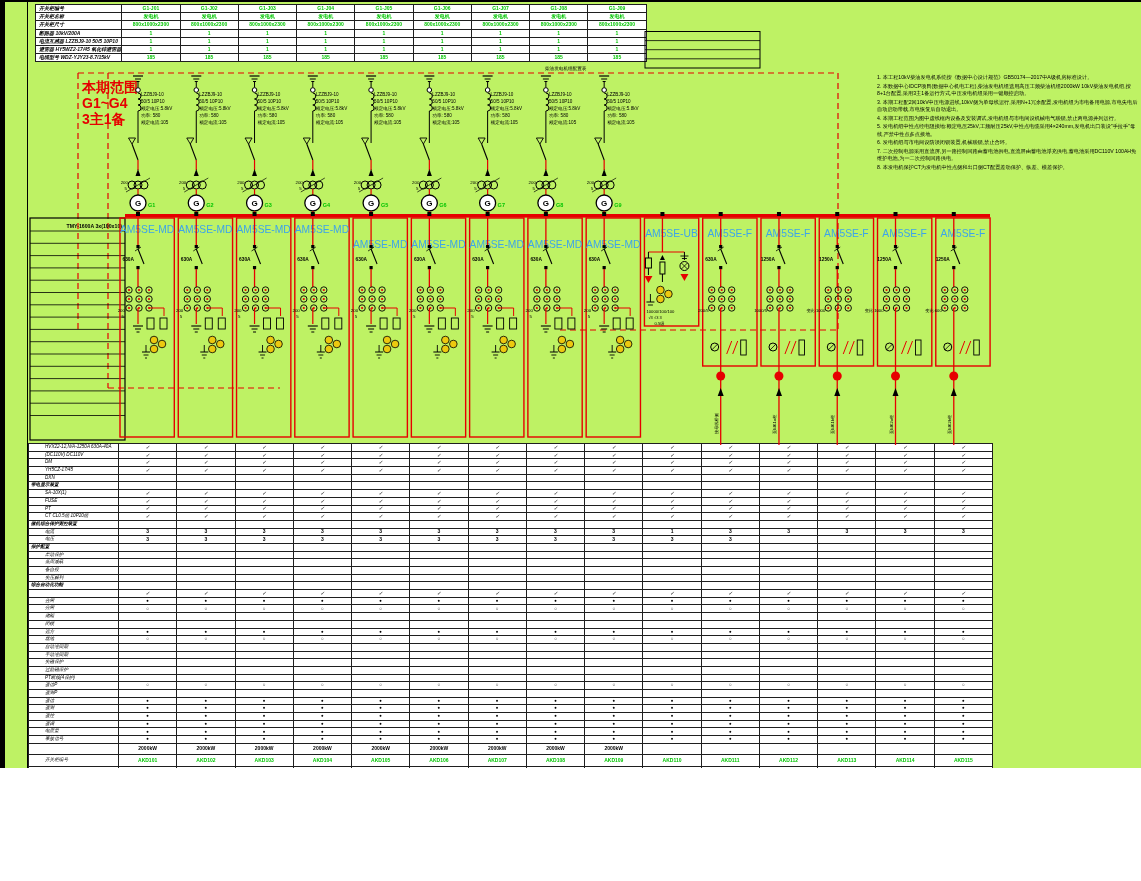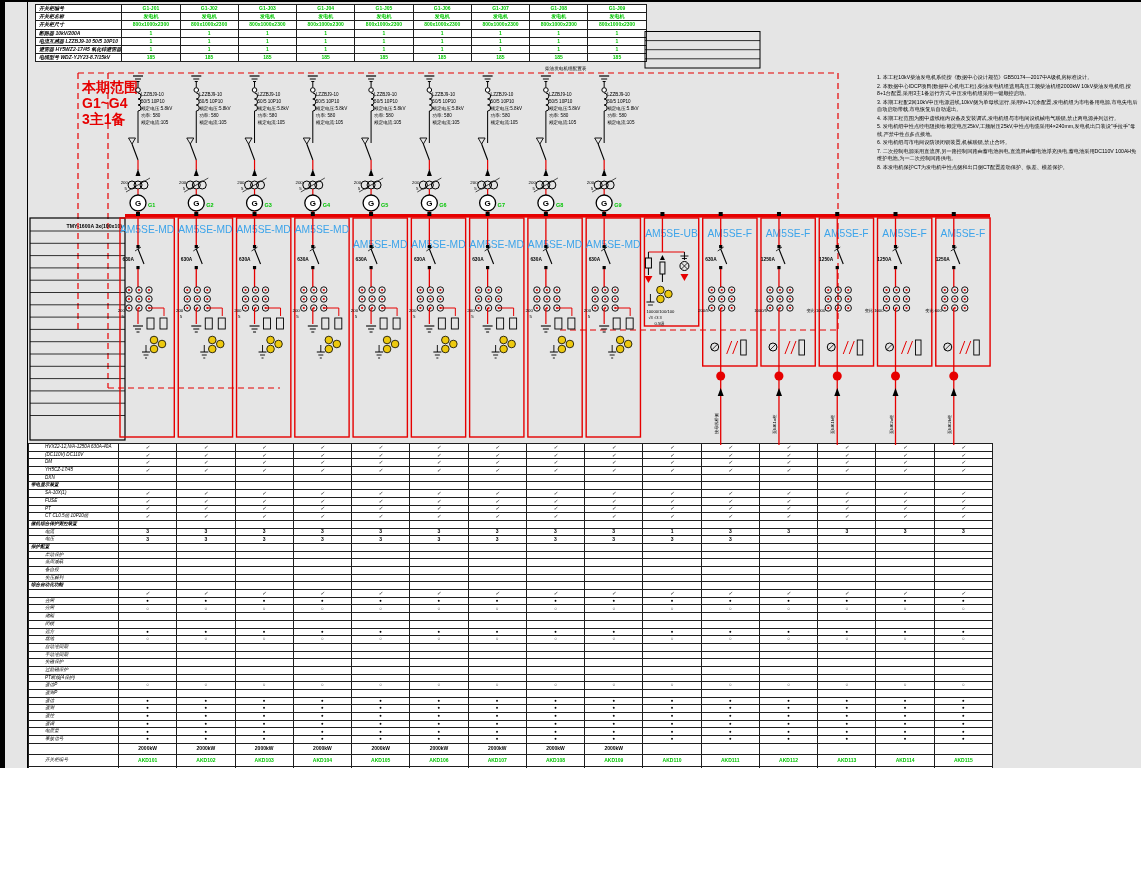--- a/index.html
+++ b/index.html
@@ -1,16 +1,16 @@
 <!DOCTYPE html>
 <html><head>
 <meta charset="utf-8">
 <style>
   html,body{margin:0;padding:0;background:#fff}
-  #page{position:relative;width:1141px;height:768px;background:#e5e5e5;overflow:hidden;
+  #page{position:relative;width:1141px;height:768px;background:#bef264;overflow:hidden;
         font-family:"Liberation Sans",sans-serif}
   
   .frame{position:absolute;background:#000}
   #bottom-strip{position:absolute;left:0;top:874px;width:1141px;height:7px;background:#dcebf7;border-top:1px solid #9db5c8}
   
   table{border-collapse:collapse;table-layout:fixed;position:absolute;background:#fff}
   td{border:1px solid #1f1f1f;overflow:hidden;white-space:nowrap;padding:0;text-align:center;vertical-align:middle}
   .ttab{left:35px;top:4px}
   .ttab tr{height:8.2px}
   .ttab td{font:italic bold 5px/1 "Liberation Sans",sans-serif}

